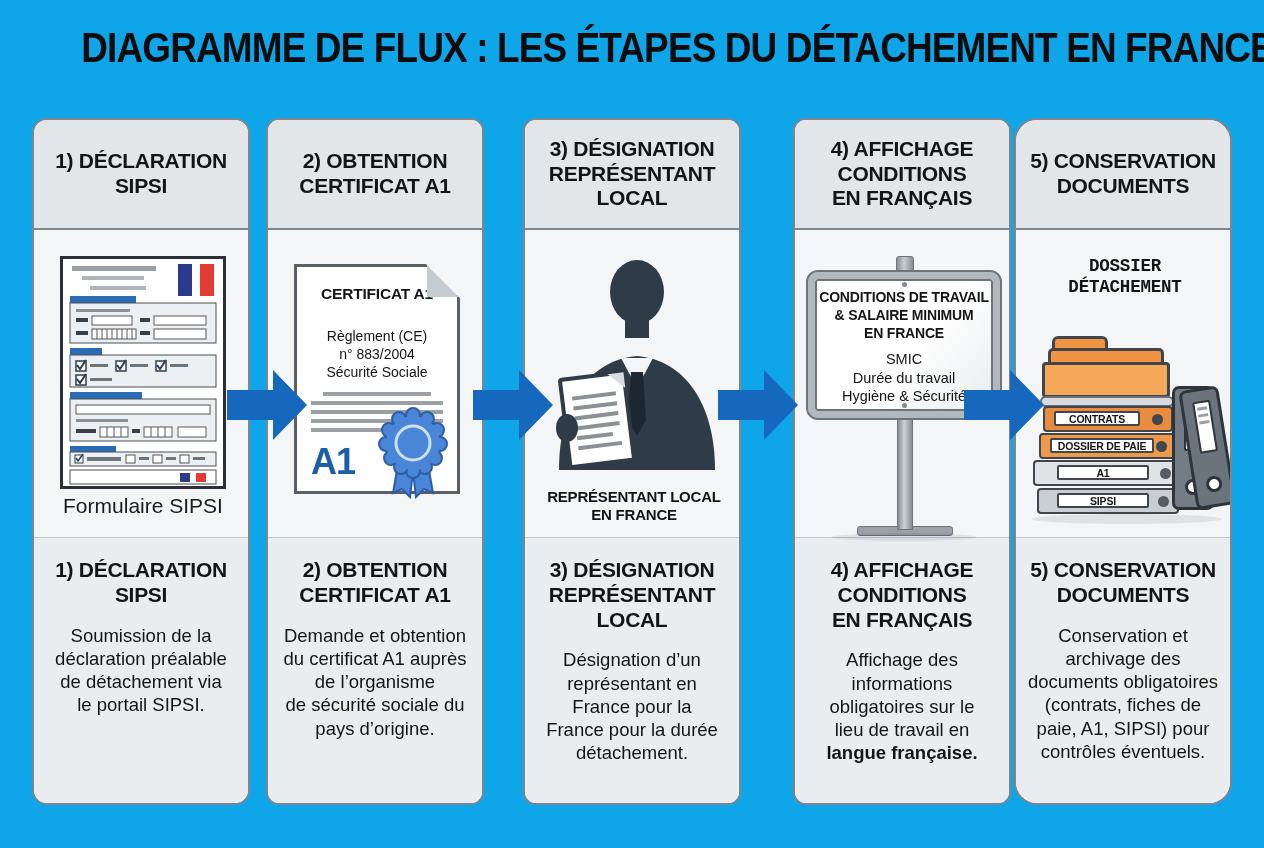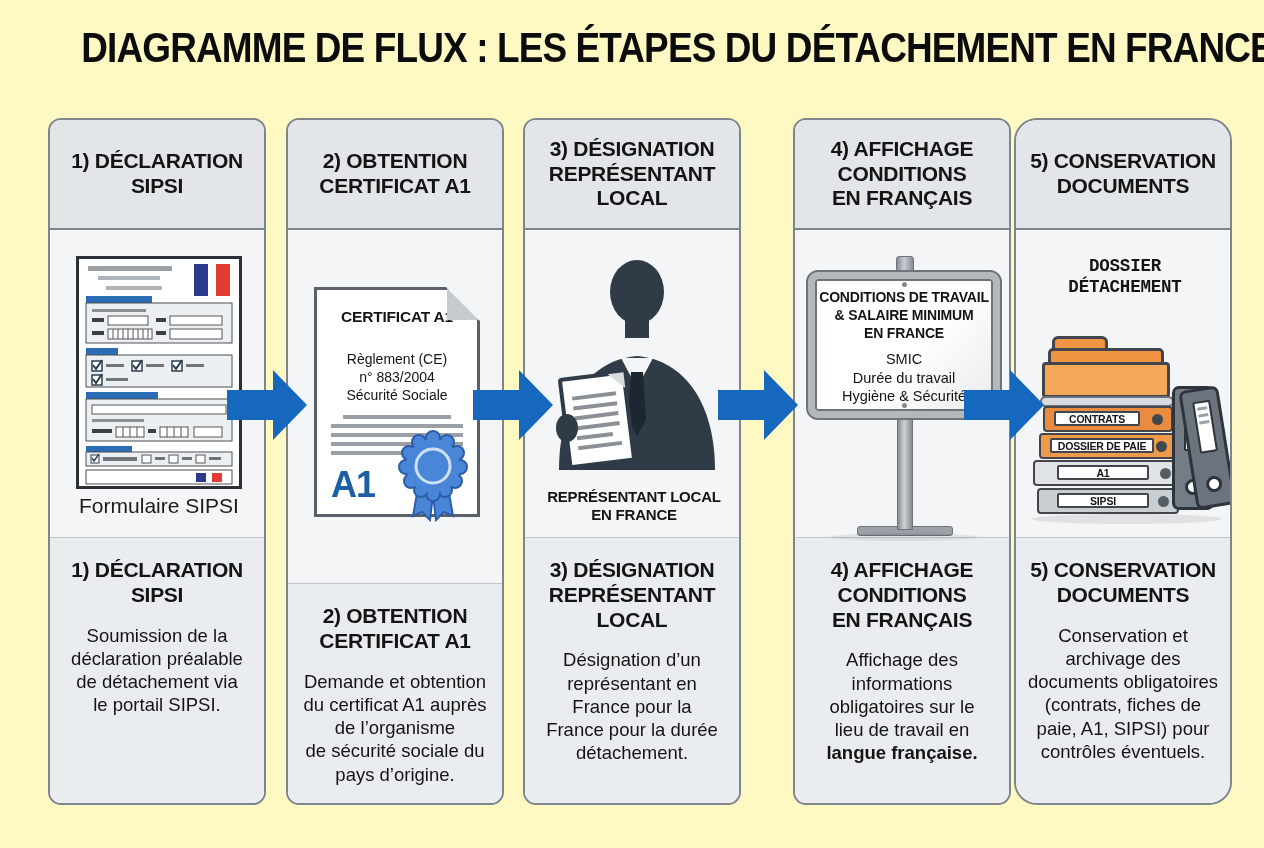--- a/index.html
+++ b/index.html
@@ -1,16 +1,16 @@
 <!DOCTYPE html>
 <html><head>
 <meta charset="utf-8">
 <style>
   html,body{margin:0;padding:0;background:#ffffff;}
-  .canvas{position:relative;width:1264px;height:848px;background:#fef9c3;overflow:hidden;
+  .canvas{position:relative;width:1264px;height:848px;background:#0ea5e9;overflow:hidden;
           font-family:"Liberation Sans", sans-serif;color:#141414;}
   .main-title{position:absolute;top:24px;left:0;width:1264px;text-align:center;}
   .main-title span{display:inline-block;font-size:42px;font-weight:bold;letter-spacing:-1px;
           transform:scaleX(0.88);transform-origin:center;white-space:nowrap;color:#0c0c0c;}
 
   
   .step-card{position:absolute;top:118px;width:218px;height:687px;border:2px solid #7e858c;
           border-radius:13px;overflow:hidden;background:#f4f5f7;display:flex;flex-direction:column;box-sizing:border-box;}
   .card-header{height:108px;flex:0 0 108px;background:#e2e6e9;border-bottom:2px solid #7e858c;
           display:flex;align-items:center;justify-content:center;text-align:center;
@@ -99,21 +99,21 @@
 </style>
 </head>
 <body>
 
 <div class="canvas">
 
   <div class="main-title">
     <span>DIAGRAMME DE FLUX : LES ÉTAPES DU DÉTACHEMENT EN FRANCE</span>
   </div>
 
-  <div class="step-card" style="left:48px;">
+  <div class="step-card" style="left:32px;border-radius:15px;">
     <div class="card-header">1) DÉCLARATION
 SIPSI</div>
     <div class="card-middle">
       <svg class="person-svg" style="left:26px;top:26px;position:absolute;" width="166" height="233" viewBox="0 0 166 233">
         <rect x="1.5" y="1.5" width="163" height="230" fill="#ffffff" stroke="#2b2f36" stroke-width="3"></rect>
         <rect x="12" y="10" width="84" height="5" fill="#9aa0a6"></rect>
         <rect x="22" y="20" width="62" height="4" fill="#aeb4b9"></rect>
         <rect x="30" y="30" width="56" height="4" fill="#aeb4b9"></rect>
         <g>
           <rect x="118" y="8" width="14" height="32" fill="#2b3a8c"></rect>
@@ -177,21 +177,21 @@
     <div class="card-bottom">
       <div class="detail-heading">1) DÉCLARATION
 SIPSI</div>
       <div class="detail-body"><span>Soumission de la
 déclaration préalable
 de détachement via
 le portail SIPSI.</span><span class="bold"></span></div>
     </div>
   </div>
 
-  <div class="step-card" style="left:286px;gap:23px;">
+  <div class="step-card" style="left:266px;">
     <div class="card-header">2) OBTENTION
 CERTIFICAT A1</div>
     <div class="card-middle">
       <div class="cert-sheet">
         <div class="cert-fold2"></div>
         <div class="cert-fold"></div>
         <div class="cert-title">CERTIFICAT A1</div>
         <div class="cert-sub">Règlement (CE)
 n° 883/2004
 Sécurité Sociale</div>

